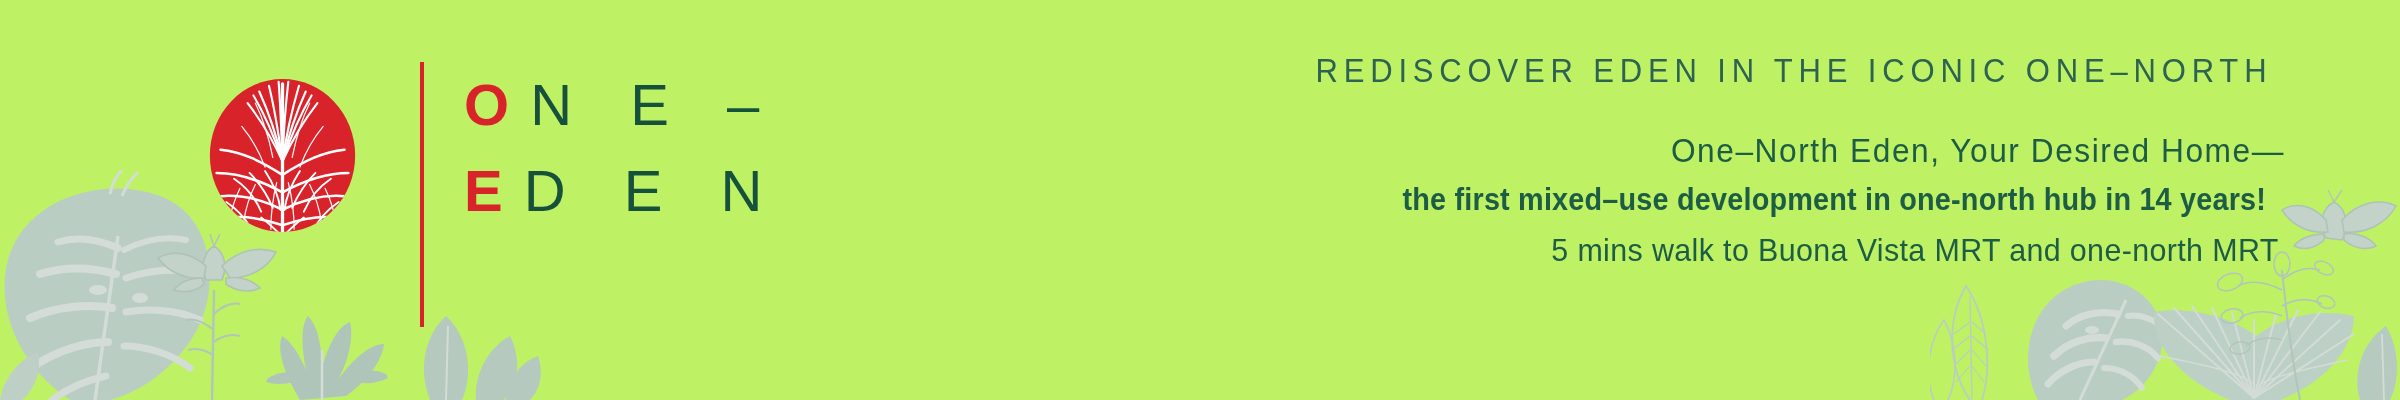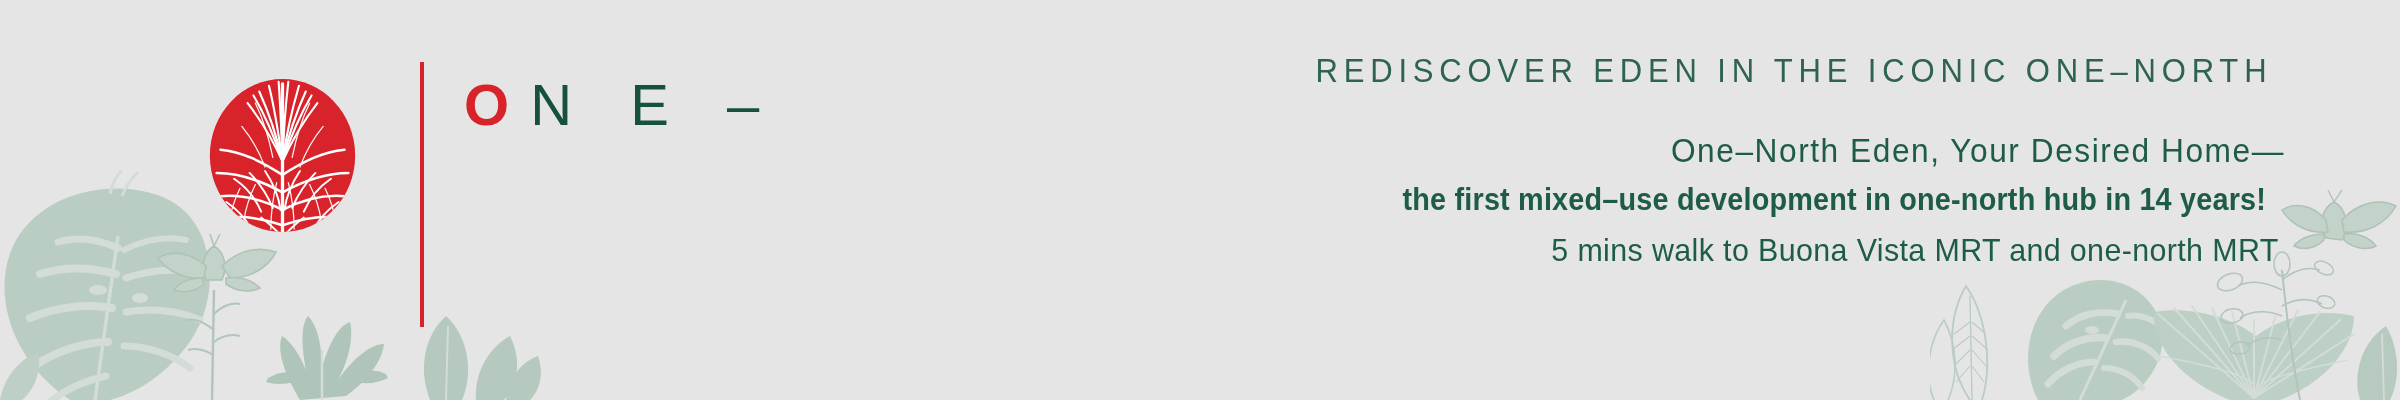--- a/index.html
+++ b/index.html
@@ -6,21 +6,21 @@
     margin: 0;
     padding: 0;
     background: #ffffff;
   }
 
   #banner {
     position: relative;
     width: 2400px;
     height: 400px;
     overflow: hidden;
-    background: #e5e5e5;
+    background: #bef264;
     font-family: "Liberation Sans", sans-serif;
   }
 
   
   .foliage {
     position: absolute;
     bottom: 0;
     pointer-events: none;
     user-select: none;
   }
@@ -328,20 +328,21 @@
           <path d="M74 108 C70 124 68 140 68 156"></path>
           <path d="M86 108 C90 124 92 140 92 156"></path>
         </g>
       </g>
     </svg>
 
     <div class="logo-divider"></div>
 
     <div class="wordmark">
       <div class="wordmark-line"><span class="initial">O</span><span>N E –</span></div>
+      <div class="wordmark-line"><span class="initial">E</span><span>D E N</span></div>
     </div>
   </div>
 
   <div class="copy">
     <div class="headline">REDISCOVER EDEN IN THE ICONIC ONE–NORTH</div>
     <div class="subhead">One–North Eden, Your Desired Home—</div>
     <div class="tagline">the first mixed–use development in one-north hub in 14 years!</div>
     <div class="transport">5 mins walk to Buona Vista MRT and one-north MRT</div>
   </div>
 

